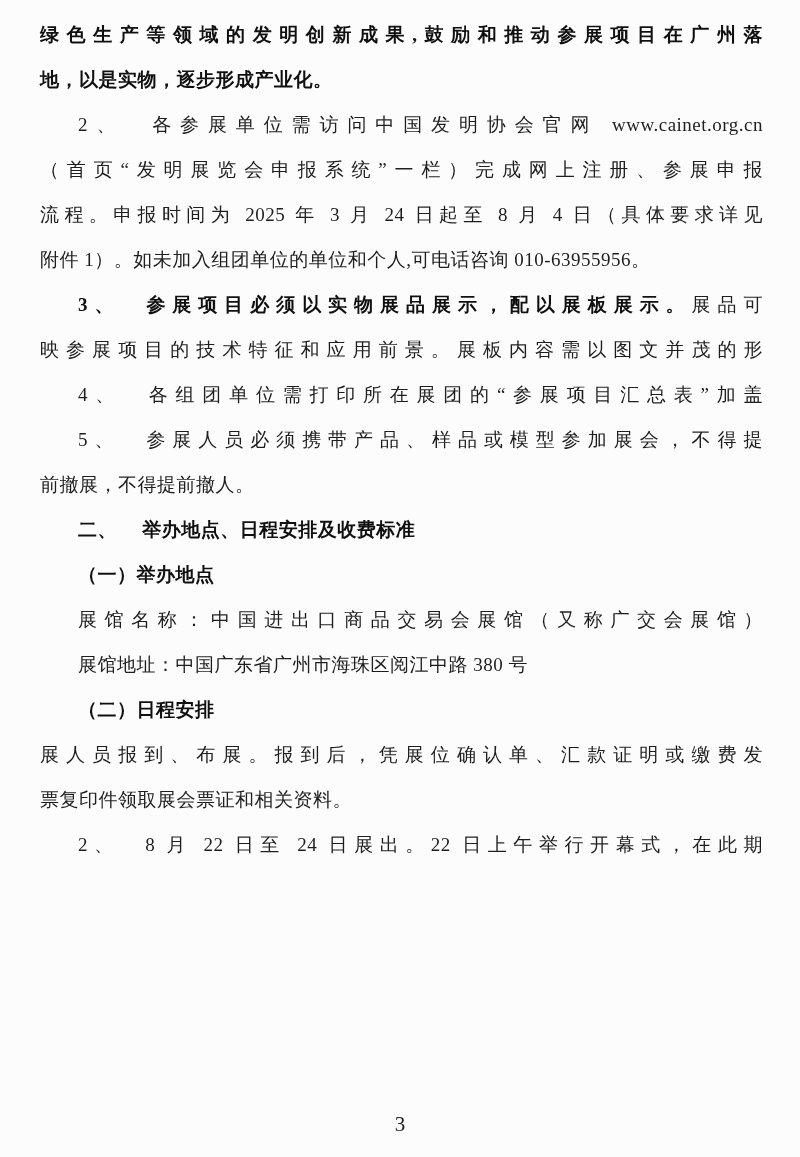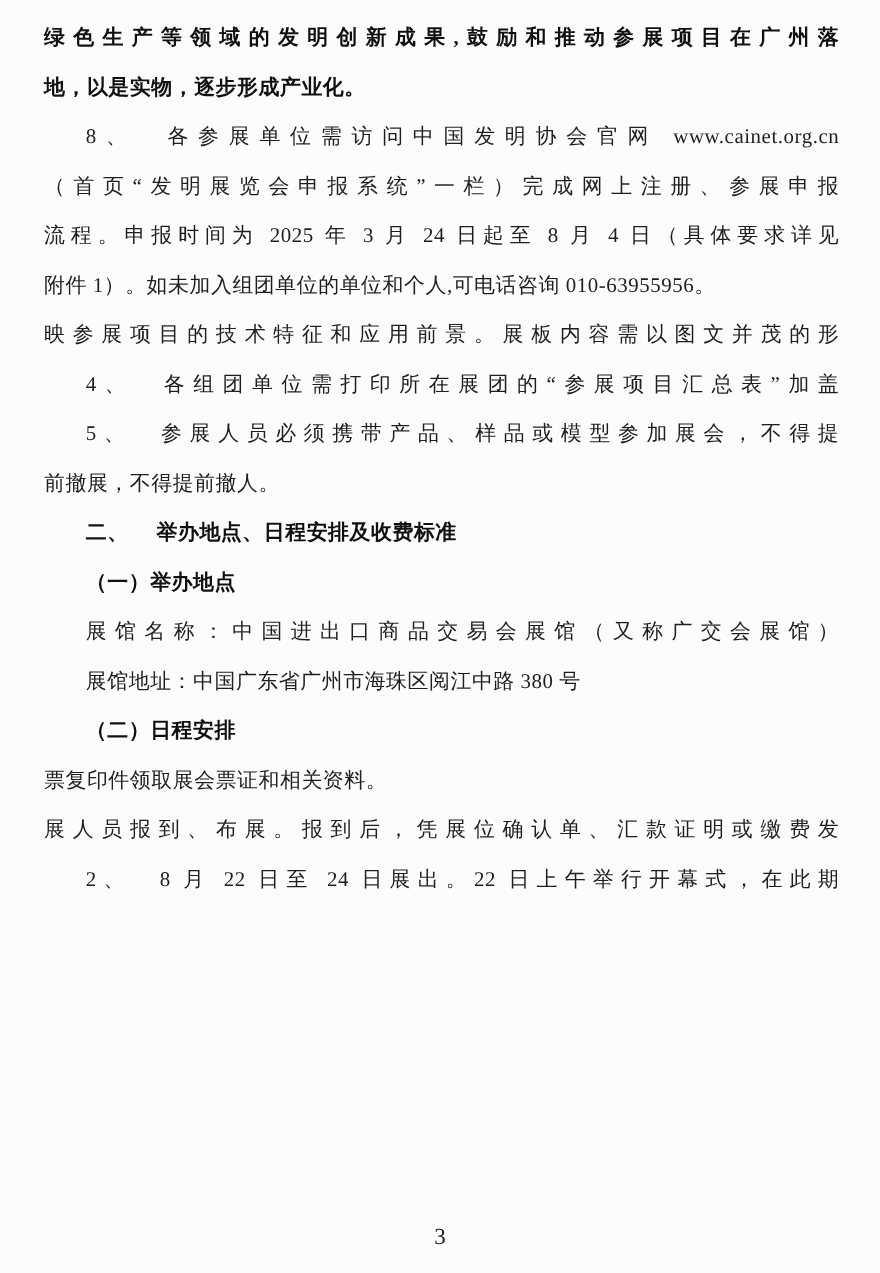--- a/index.html
+++ b/index.html
@@ -62,26 +62,27 @@
 </head>
 <body>
 
 <div class="page">
   <div class="text-body" id="text-body">
       <div class="para">
         <div class="line j"><span class="seg b">绿色生产等领域的发明创新成果,鼓励和推动参展项目在广州落</span></div>
         <div class="line"><span class="seg b">地，以是实物，逐步形成产业化。</span></div>
       </div>
       <div class="para">
-        <div class="line j indent"><span class="seg">8、　各参展单位需访问中国发明协会官网 www.cainet.org.cn</span></div>
+        <div class="line j indent"><span class="seg">2、　各参展单位需访问中国发明协会官网 www.cainet.org.cn</span></div>
         <div class="line j"><span class="seg">（首页“发明展览会申报系统”一栏）完成网上注册、参展申报</span></div>
         <div class="line j"><span class="seg">流程。申报时间为 2025 年 3 月 24 日起至 8 月 4 日（具体要求详见</span></div>
         <div class="line"><span class="seg">附件 1）。如未加入组团单位的单位和个人,可电话咨询 010-63955956。</span></div>
       </div>
       <div class="para">
+        <div class="line j indent"><span class="seg b">3、　参展项目必须以实物展品展示，配以展板展示。</span><span class="seg">展品可</span></div>
         <div class="line j"><span class="seg">映参展项目的技术特征和应用前景。展板内容需以图文并茂的形</span></div>
       </div>
       <div class="para">
         <div class="line j indent"><span class="seg">4、　各组团单位需打印所在展团的“参展项目汇总表”加盖</span></div>
       </div>
       <div class="para">
         <div class="line j indent"><span class="seg">5、　参展人员必须携带产品、样品或模型参加展会，不得提</span></div>
         <div class="line"><span class="seg">前撤展，不得提前撤人。</span></div>
       </div>
       <div class="para heading">
@@ -93,22 +94,22 @@
       <div class="para">
         <div class="line j indent"><span class="seg">展馆名称：中国进出口商品交易会展馆（又称广交会展馆）</span></div>
       </div>
       <div class="para">
         <div class="line indent"><span class="seg">展馆地址：中国广东省广州市海珠区阅江中路 380 号</span></div>
       </div>
       <div class="para heading">
         <div class="line indent"><span class="seg b">（二）日程安排</span></div>
       </div>
       <div class="para">
+        <div class="line j"><span class="seg">展人员报到、布展。报到后，凭展位确认单、汇款证明或缴费发</span></div>
         <div class="line"><span class="seg">票复印件领取展会票证和相关资料。</span></div>
-        <div class="line j"><span class="seg">展人员报到、布展。报到后，凭展位确认单、汇款证明或缴费发</span></div>
       </div>
       <div class="para">
         <div class="line j indent"><span class="seg">2、　8 月 22 日至 24 日展出。22 日上午举行开幕式，在此期</span></div>
       </div>
     </div>
   <div class="footer">
     <span class="page-number">3</span>
   </div>
 </div>
 

